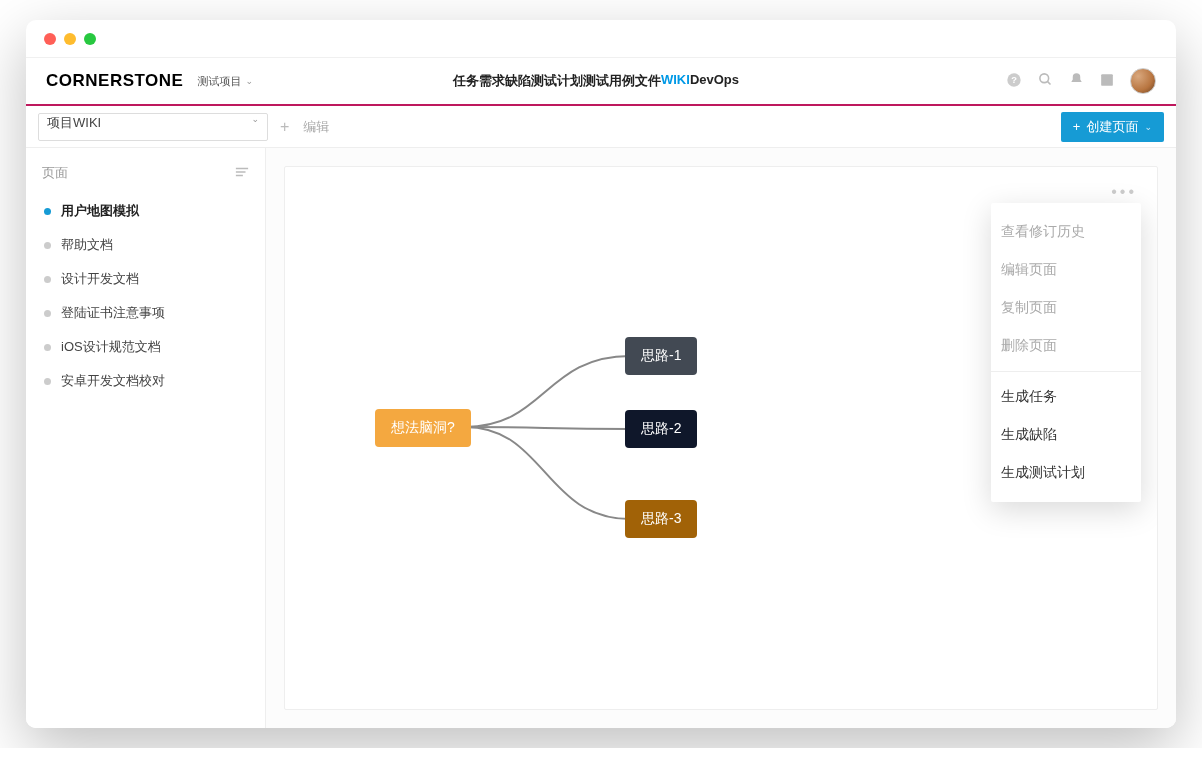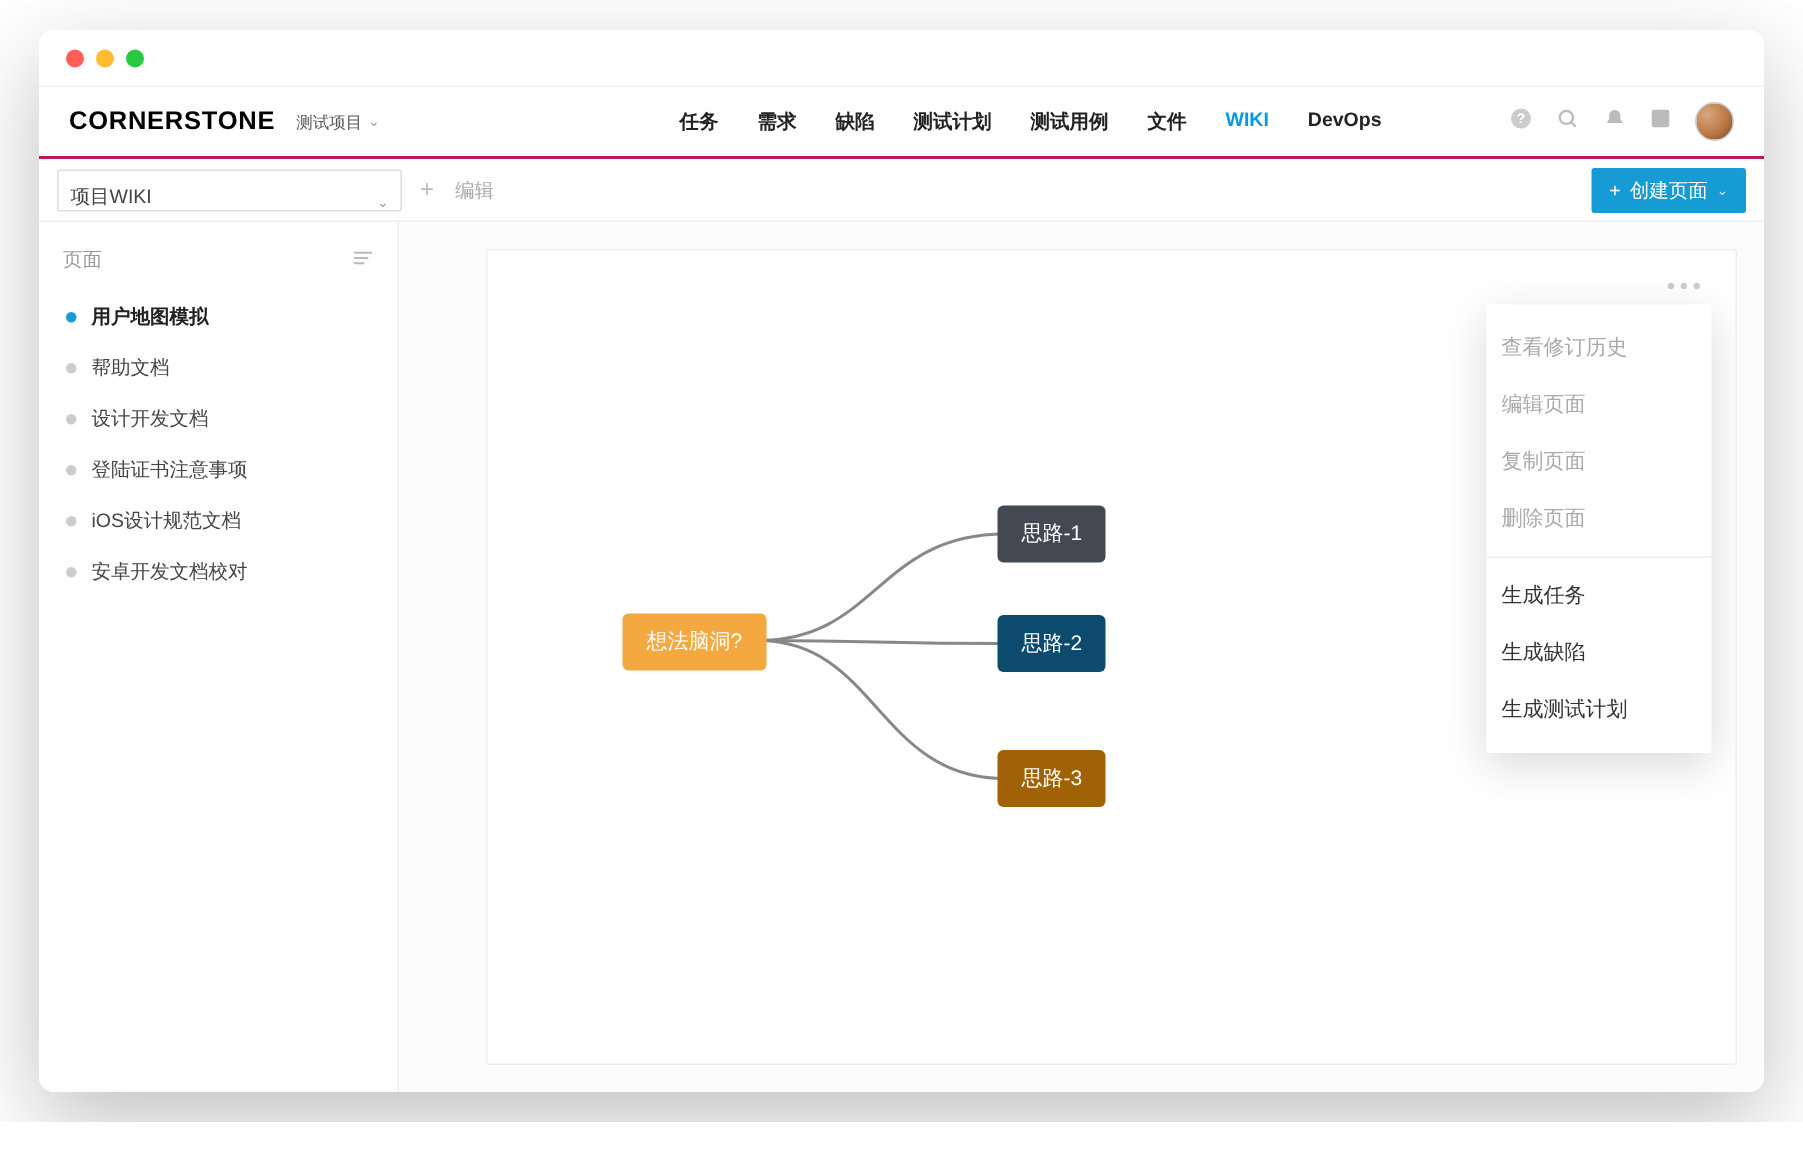--- a/index.html
+++ b/index.html
@@ -26,52 +26,52 @@
   border-bottom:2px solid #be185d;
 }
 .logo{
   font-weight:900; font-size:17px; letter-spacing:0.5px; font-family:Arial,sans-serif;
 }
 .proj-switch{
   margin-left:14px; font-size:11px; color:#555; display:flex; align-items:center; gap:4px;
 }
 .chev{ font-size:9px; color:#999; }
 .navtabs{
-  display:flex; gap:26px; margin-left:200px; font-size:13px; color:#333;
+  display:flex; margin-left:200px; font-size:13px; color:#333;
 }
 .navtabs .tab{ cursor:pointer; font-weight:600; color:#222; }
 .navtabs .tab.active{ color:#0099e6; }
 .topright{
   margin-left:auto; display:flex; align-items:center; gap:16px;
 }
 .icon-gray{ color:#bbb; font-size:15px; }
 .avatar{
   width:26px; height:26px; border-radius:50%;
   background:radial-gradient(circle at 30% 30%, #d9a87e, #b87540 60%, #6b4120);
   border:1px solid #ccc;
 }
 
 .subbar{
   height:42px; display:flex; align-items:center; padding:0 12px;
   border-bottom:1px solid #eee; background:#fff;
 }
 .wiki-select{
   width:230px; height:28px; border:1px solid #ddd; border-radius:2px;
-  padding:0 8px; display:flex; align-items:flex-end; justify-content:space-between;
+  padding:0 8px; display:flex; align-items:flex-start; justify-content:space-between;
   font-size:13px; color:#444;
 }
 .subbar .plus{ margin-left:12px; color:#bbb; font-size:16px; }
 .subbar .editlbl{ margin-left:14px; color:#aaa; font-size:13px; }
 .create-btn{
   margin-left:auto; background:#169bd5; color:#fff; height:30px; padding:0 12px;
   border-radius:2px; display:flex; align-items:center; gap:6px; font-size:13px;
 }
 
 .workspace{
-  display:flex; height:580px; background:#fcfcfc;gap:40px;
+  display:flex; height:580px; background:#fcfcfc;
 }
 .sidebar{
   width:240px; border-right:1px solid #eee; background:#fff; padding:16px 16px;
 }
 .side-head{
   display:flex; justify-content:space-between; align-items:center; color:#999; font-size:13px;
   margin-bottom:12px;
 }
 .bars-icon{ font-size:13px; color:#bbb; }
 .side-item{
@@ -92,21 +92,21 @@
 .more-dots{
   position:absolute; top:16px; right:20px; color:#ccc; letter-spacing:3px; font-size:16px;
 }
 .mind-svg{ position:absolute; top:0; left:0; }
 .node{
   position:absolute; padding:10px 16px; border-radius:4px; color:#fff; font-size:14px; font-weight:500;
   white-space:nowrap;
 }
 .node.center{ background:#f4a840; left:90px; top:242px; }
 .node.n1{ background:#424953; left:340px; top:170px; }
-.node.n2{ background:#0c4a6e; left:340px; top:243px; }
+.node.n2{ background:#0f172a; left:340px; top:243px; }
 .node.n3{ background:#a16207; left:340px; top:333px; }
 
 .context-menu{
   position:absolute; right:16px; top:36px; width:150px; background:#fff;
   box-shadow:0 8px 30px rgba(0,0,0,0.15); border-radius:2px; padding:10px 0;
 }
 .context-menu .mi{
   padding:10px 10px; font-size:14px; color:#333; cursor:pointer;
 }
 .context-menu .mi.disabled{ color:#aaa; }

